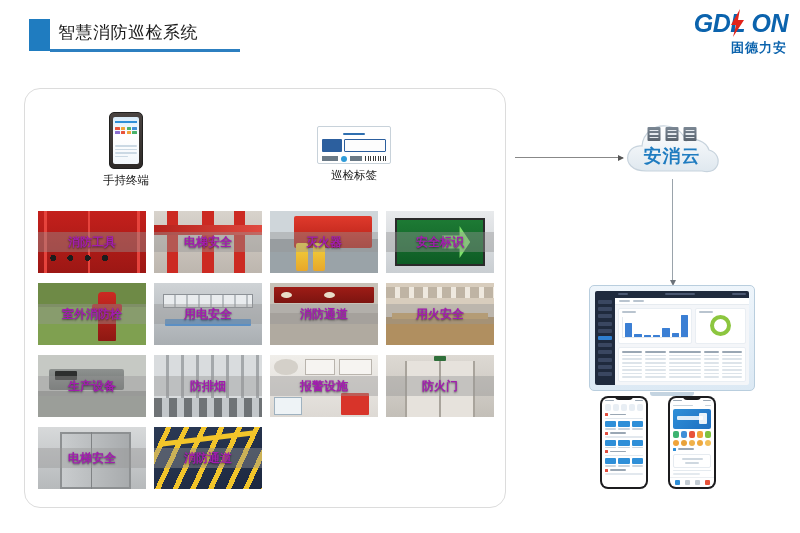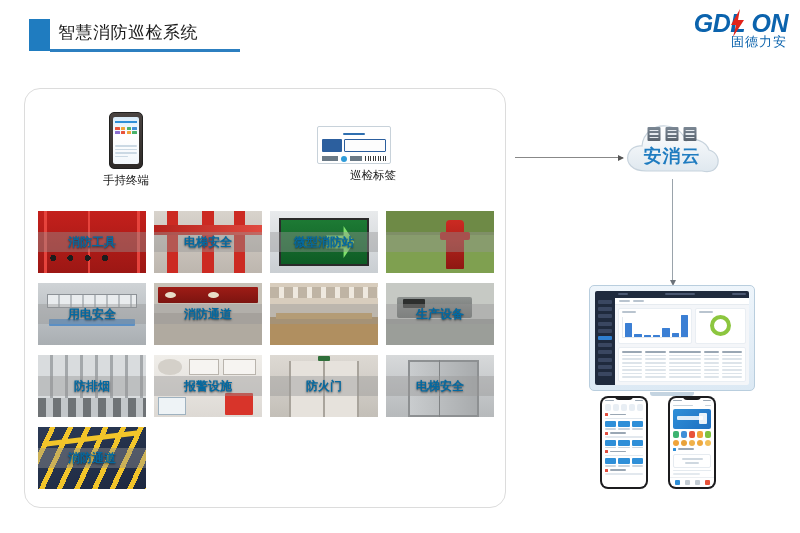--- a/index.html
+++ b/index.html
@@ -21,22 +21,22 @@
 
   
   .logo { position: absolute; right: 12px; top: 10px; width: 122px; height: 44px; }
   .logo-main {
     position: absolute; right: 0; top: 0;
     font-size: 25px; font-weight: bold; font-style: italic;
     color: #0b63ad; letter-spacing: -.5px; line-height: 26px; white-space: nowrap;
   }
   .logo-bolt { position: absolute; right: 43px; top: -1px; width: 16px; height: 28px; }
   .logo-sub {
-    position: absolute; right: 1px; top: 23px;
-    font-size: 13px; font-weight: normal; color: #0b63ad; letter-spacing: 1px; white-space: nowrap;
+    position: absolute; right: 1px; top: 29px;
+    font-size: 13px; font-weight: bold; color: #0b63ad; letter-spacing: 1px; white-space: nowrap;
   }
 
   
   .panel {
     position: absolute; left: 24px; top: 88px; width: 482px; height: 420px;
     border: 1px solid #dcdcdc; border-radius: 16px; background: #fff;
   }
 
   
   .dev { position: absolute; text-align: center; }
@@ -68,21 +68,21 @@
 
   
   .grid { position: absolute; left: 38px; top: 211px; width: 456px;
     display: grid; grid-template-columns: repeat(4, 108px); grid-auto-rows: 62px;
     column-gap: 8px; row-gap: 10px; }
   .cell { position: relative; overflow: hidden; background: #c9c9c9; }
   .cell .art { position: absolute; inset: 0; }
   .cell .band { position: absolute; left: 0; right: 0; top: 50%; transform: translateY(-50%);
     height: 20px; background: rgba(150,150,150,.42); }
   .cell .cap { position: absolute; left: 0; right: 0; top: 50%; transform: translateY(-50%);
-    text-align: center; font-size: 12px; font-weight: bold; color: #0369a1;
+    text-align: center; font-size: 12px; font-weight: bold; color: #a21caf;
     text-shadow: 0 1px 2px rgba(0,0,0,.55); white-space: nowrap; line-height: 20px; }
 
   
   .cloud { position: absolute; left: 622px; top: 117px; width: 100px; height: 62px; }
   .cloud-shape { position: absolute; inset: 0; }
   .cloud-racks { position: absolute; left: 50%; top: 10px; transform: translateX(-50%);
     display: flex; gap: 5px; }
   .rack { width: 13px; height: 14px; background: linear-gradient(180deg,#7b8794,#59636e);
     border-radius: 1px; display: flex; flex-direction: column; justify-content: space-evenly;
     align-items: center; padding: 1px 0; }
@@ -215,21 +215,21 @@
             <i></i>
             <i></i>
             <i style="width:60%"></i>
           </div>
       </div>
     </div>
     <div class="dev-cap">手持终端</div>
   </div>
 
 
-  <div class="dev" style="left:312px; top:126px; width:84px;text-align:right;">
+  <div class="dev" style="left:312px; top:126px; width:84px;">
     <div class="tag-dev">
       <div class="tag-top">
           <i></i>
         </div>
       <div class="tag-mid">
           <div class="tag-mid-l"></div>
           <div class="tag-mid-r"></div>
         </div>
       <div class="tag-bot">
         <i style="width:16px"></i>
@@ -254,34 +254,43 @@
 
     <div class="cell">
       <div class="art" style="background:linear-gradient(180deg,#d8d3cc,#bdb6ae)"></div>
       <div class="art" style="background:
         linear-gradient(90deg,transparent 12%,#cc2a22 12% 22%,transparent 22% 44%,#cc2a22 44% 56%,transparent 56% 74%,#cc2a22 74% 84%,transparent 84%)"></div>
       <div class="art" style="top:22%;height:16%;background:linear-gradient(90deg,#b5211b,#e04a40)"></div>
       <div class="band"></div>
         <div class="cap">电梯安全</div>
     </div>
 
+    <div class="cell">
+      <div class="art" style="background:linear-gradient(180deg,#cfd6da 0 45%,#9aa3a8 45%)"></div>
+      <div class="art" style="left:22%;right:6%;top:8%;height:52%;background:linear-gradient(180deg,#e03a2c,#b21f16);border-radius:2px"></div>
+      <div class="art" style="left:24%;width:11%;top:52%;height:44%;background:linear-gradient(180deg,#f2d23a,#e8a72a);border-radius:2px"></div>
+      <div class="art" style="left:40%;width:11%;top:52%;height:44%;background:linear-gradient(180deg,#f2d23a,#e8a72a);border-radius:2px"></div>
+      <div class="band"></div>
+        <div class="cap">灭火器</div>
+    </div>
 
     <div class="cell">
       <div class="art" style="background:linear-gradient(180deg,#e8eaec,#c9ced2)"></div>
       <div class="art" style="left:8%;right:8%;top:12%;bottom:12%;background:linear-gradient(180deg,#1d7a34,#0e5c25);border:2px solid #2a2a2a"></div>
       <div class="art" style="left:52%;width:26%;top:24%;height:52%;background:#7ee06a;clip-path:polygon(0 30%,62% 30%,62% 0,100% 50%,62% 100%,62% 70%,0 70%)"></div>
       <div class="band"></div>
-        <div class="cap">微型消防站</div>
+        <div class="cap">安全标识</div>
     </div>
 
     <div class="cell">
       <div class="art" style="background:linear-gradient(180deg,#6e8a46 0 38%,#7fa050 38%)"></div>
       <div class="art" style="left:56%;width:16%;top:14%;bottom:6%;background:linear-gradient(180deg,#cc2a22,#8e1812);border-radius:4px 4px 1px 1px"></div>
       <div class="art" style="left:50%;width:28%;top:34%;height:12%;background:#b3201a;border-radius:2px"></div>
       <div class="band"></div>
+        <div class="cap">室外消防栓</div>
     </div>
 
 
 
     <div class="cell">
       <div class="art" style="background:linear-gradient(180deg,#cfd3d6,#a9aeb2)"></div>
       <div class="art" style="left:8%;right:8%;top:18%;height:22%;background:repeating-linear-gradient(90deg,#e9ecee 0 10px,#b8bdc1 10px 12px);border:1px solid #8c9196"></div>
       <div class="art" style="left:10%;right:10%;top:58%;height:12%;background:#5b8fc4;border-radius:1px"></div>
       <div class="band"></div>
         <div class="cap">用电安全</div>
@@ -294,20 +303,21 @@
       <div class="art" style="left:50%;width:10%;top:14%;height:10%;background:#e8ddc8;border-radius:50%"></div>
       <div class="band"></div>
         <div class="cap">消防通道</div>
     </div>
 
     <div class="cell">
       <div class="art" style="background:linear-gradient(180deg,#d8cdbd 0 55%,#b08f60 55%)"></div>
       <div class="art" style="left:0;right:0;top:6%;height:18%;background:repeating-linear-gradient(90deg,#bfb4a4 0 9px,#efe9df 9px 14px)"></div>
       <div class="art" style="left:6%;right:6%;top:48%;height:10%;background:#caa05f"></div>
       <div class="band"></div>
+        <div class="cap">用火安全</div>
     </div>
 
     <div class="cell">
       <div class="art" style="background:linear-gradient(180deg,#c6c9c4 0 58%,#9b9e99 58%)"></div>
       <div class="art" style="left:10%;right:20%;top:22%;height:34%;background:linear-gradient(180deg,#8e9290,#6d716f);border-radius:2px"></div>
       <div class="art" style="left:16%;width:20%;top:26%;height:14%;background:#2d2f2e;border-radius:1px"></div>
       <div class="band"></div>
         <div class="cap">生产设备</div>
     </div>
 

